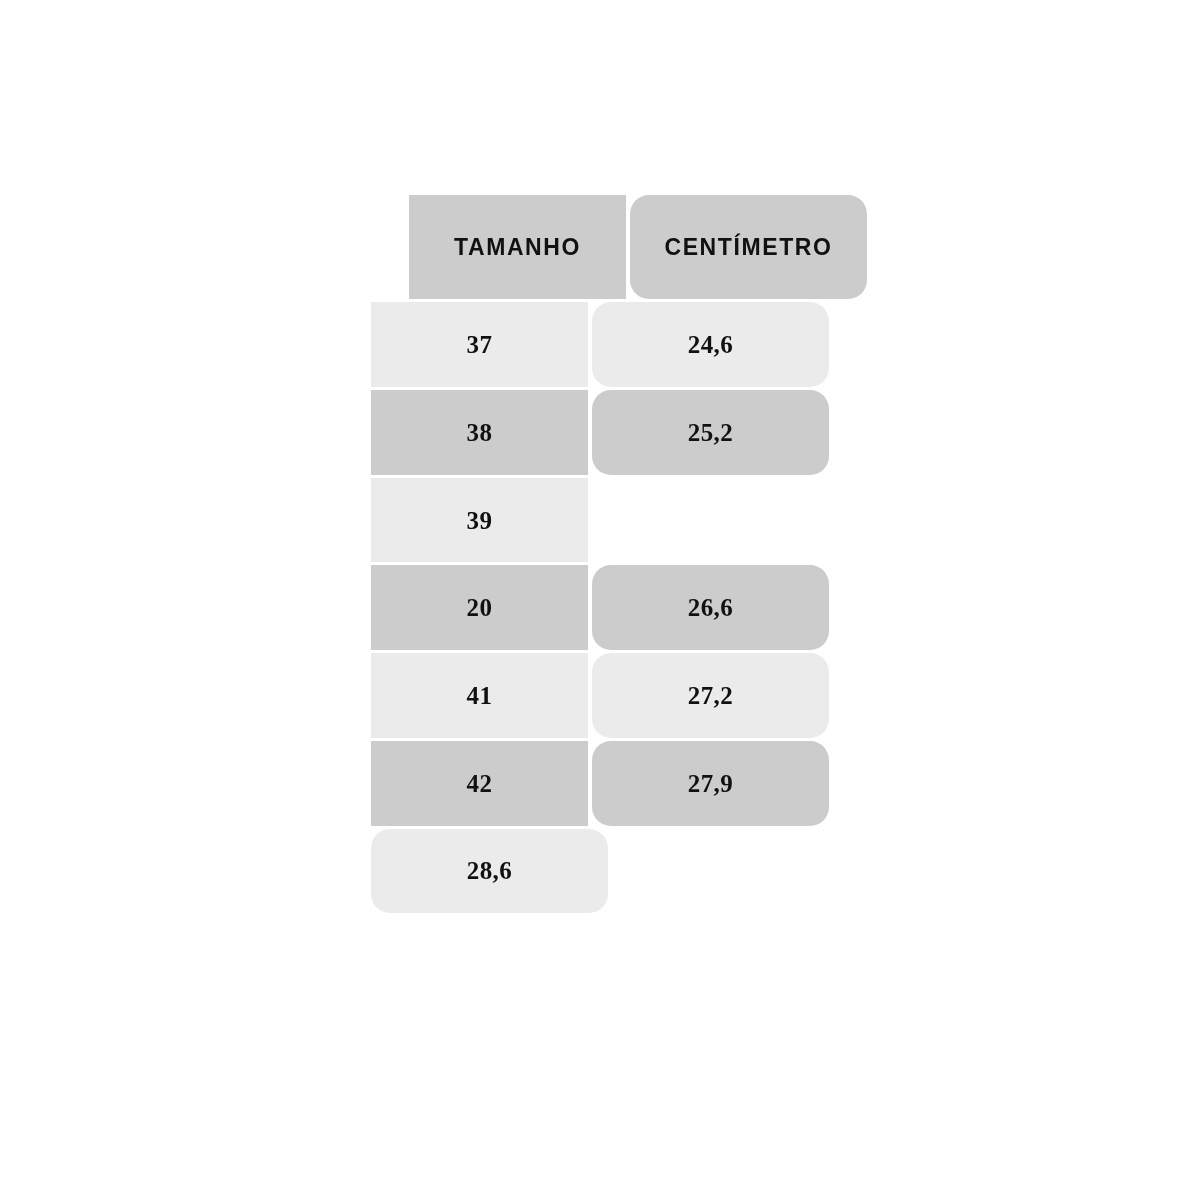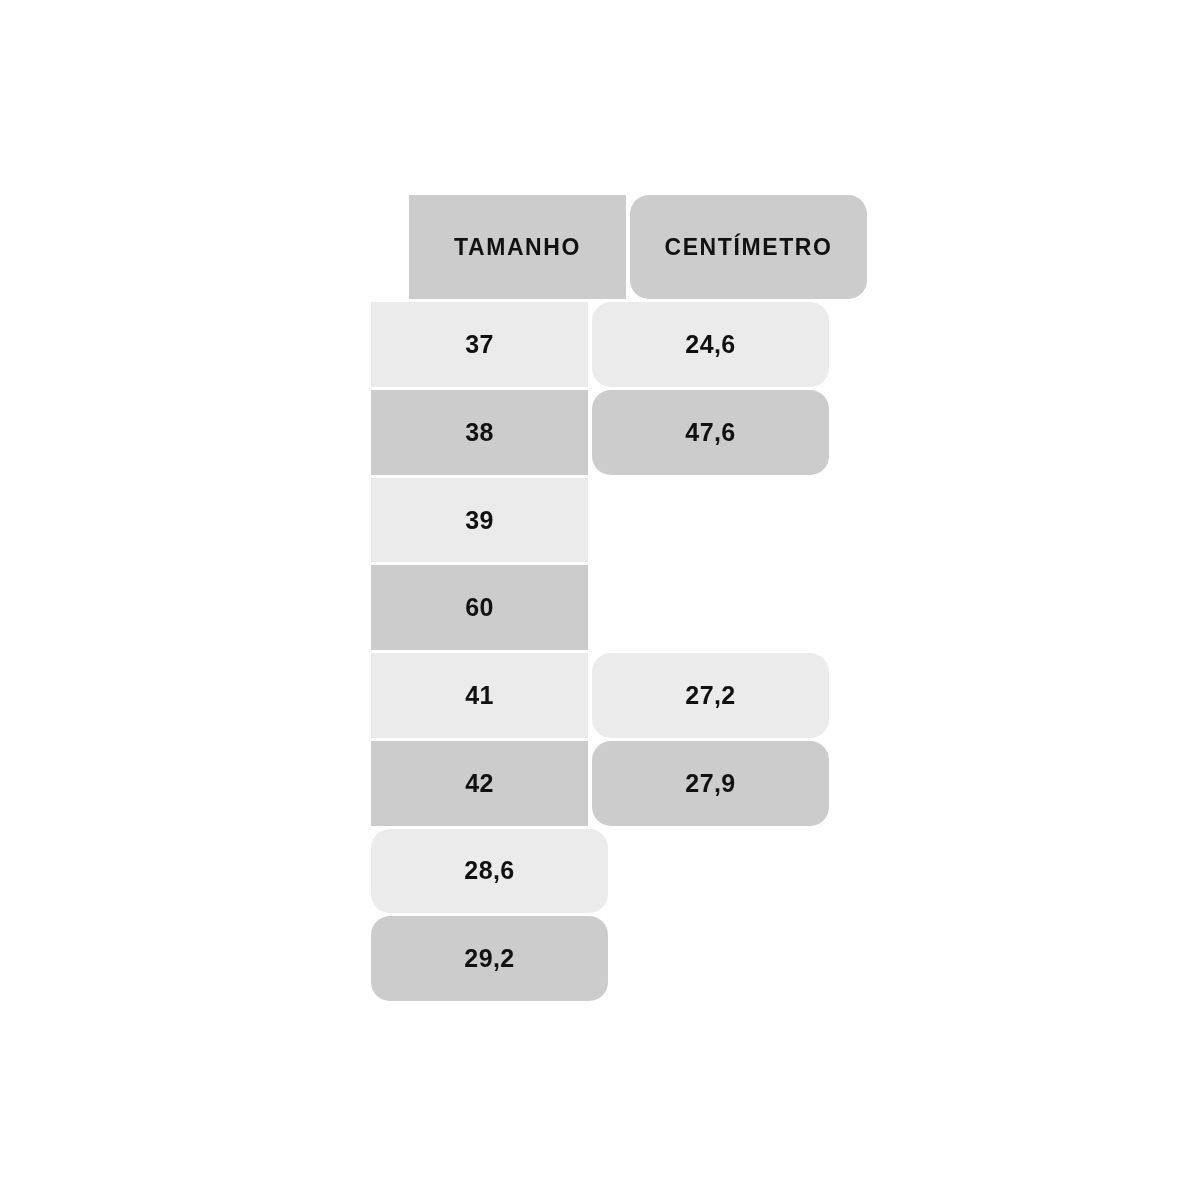--- a/index.html
+++ b/index.html
@@ -90,20 +90,21 @@
   }
 
   
   .data-text {
     font-size: 25px;
     font-weight: 700;
     letter-spacing: 0.4px;
     line-height: 1;
     color: #111111;
     white-space: nowrap;
+    font-family: Liberation Serif, serif;
   }
 </style>
 </head>
 <body>
 
 <div class="page">
 
   <div class="size-table">
 
     <div class="row header-row">
@@ -122,33 +123,36 @@
       <div class="cell col-cm tone-light">
         <span class="data-text">24,6</span>
       </div>
     </div>
 
     <div class="row data-row">
       <div class="cell col-size tone-dark">
         <span class="data-text">38</span>
       </div>
       <div class="cell col-cm tone-dark">
-        <span class="data-text">47,6</span>
+        <span class="data-text">25,2</span>
       </div>
     </div>
 
     <div class="row data-row">
       <div class="cell col-size tone-light">
         <span class="data-text">39</span>
       </div>
     </div>
 
     <div class="row data-row">
       <div class="cell col-size tone-dark">
-        <span class="data-text">60</span>
+        <span class="data-text">20</span>
+      </div>
+      <div class="cell col-cm tone-dark">
+        <span class="data-text">26,6</span>
       </div>
     </div>
 
     <div class="row data-row">
       <div class="cell col-size tone-light">
         <span class="data-text">41</span>
       </div>
       <div class="cell col-cm tone-light">
         <span class="data-text">27,2</span>
       </div>
@@ -163,19 +167,16 @@
       </div>
     </div>
 
     <div class="row data-row">
       <div class="cell col-cm tone-light">
         <span class="data-text">28,6</span>
       </div>
     </div>
 
     <div class="row data-row">
-      <div class="cell col-cm tone-dark">
-        <span class="data-text">29,2</span>
-      </div>
     </div>
 
   </div>
 </div>
 
 </body></html>

